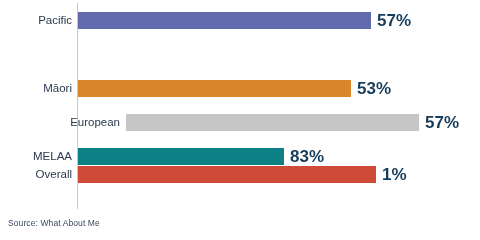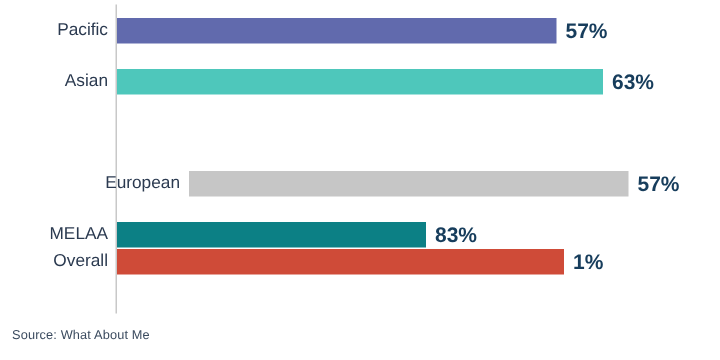--- a/index.html
+++ b/index.html
@@ -58,21 +58,21 @@
     position: absolute;
     left: 78px;
     top: 0;
     height: 17px;
   }
   .value-label {
     position: absolute;
     top: 0;
     height: 17px;
     line-height: 17px;
-    font-size: 14px;
+    font-size: 17px;
     font-weight: bold;
     color: #173d5c;
     white-space: nowrap;
   }
   .source-note {
     position: absolute;
     left: 8px;
     top: 218px;
     font-size: 8.5px;
     color: #3a4a5e;
@@ -88,26 +88,26 @@
   <div class="plot-area">
 
     <div class="axis-line" style="background: rgb(200, 200, 200);"></div>
 
     <div class="bar-row" style="top:12px;">
       <span class="cat-label" style="color: rgb(43, 58, 80);">Pacific</span>
       <div class="bar" style="width: 293px; background: rgb(97, 106, 173);"></div>
       <span class="value-label" style="left: 377px; color: rgb(23, 61, 92);">57%</span>
     </div>
 
-    <div class="bar-row" style="top:46px;">
-      <span class="cat-label" style="color: rgb(43, 58, 80);">Asian</span>
-      <div class="bar" style="width: 324px; background: rgb(78, 199, 187);"></div>
-      <span class="value-label" style="left: 408px; color: rgb(23, 61, 92);">63%</span>
+
+    <div class="bar-row" style="top:80px;">
+      <span class="cat-label" style="color: rgb(43, 58, 80);">Māori</span>
+      <div class="bar" style="width: 273px; background: rgb(217, 134, 43);"></div>
+      <span class="value-label" style="left: 357px; color: rgb(23, 61, 92);">53%</span>
     </div>
-
 
     <div class="bar-row" style="top:114px;margin-left:48px;">
       <span class="cat-label" style="color: rgb(43, 58, 80);">European</span>
       <div class="bar" style="width: 293px; background: rgb(198, 198, 198);"></div>
       <span class="value-label" style="left: 377px; color: rgb(23, 61, 92);">57%</span>
     </div>
 
     <div class="bar-row" style="top:148px;">
       <span class="cat-label" style="color: rgb(43, 58, 80);">MELAA</span>
       <div class="bar" style="width: 206px; background: rgb(12, 128, 133);"></div>

